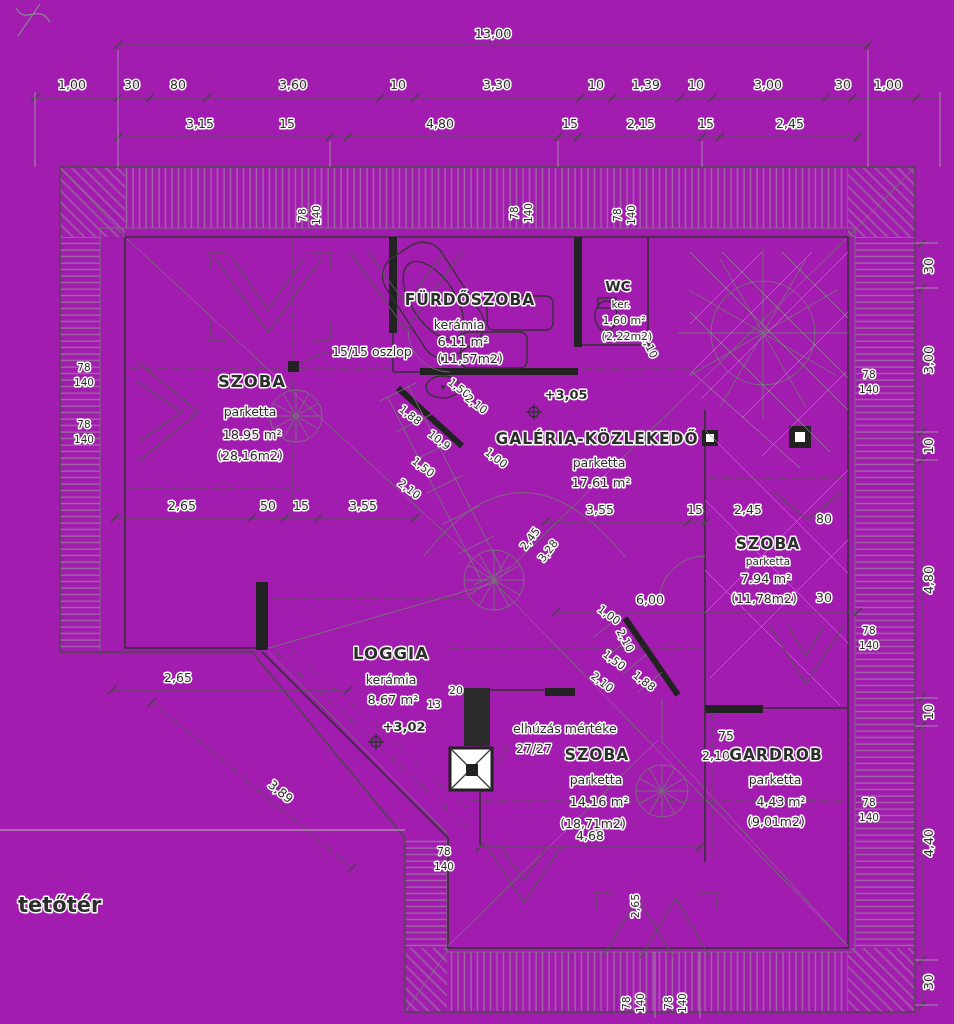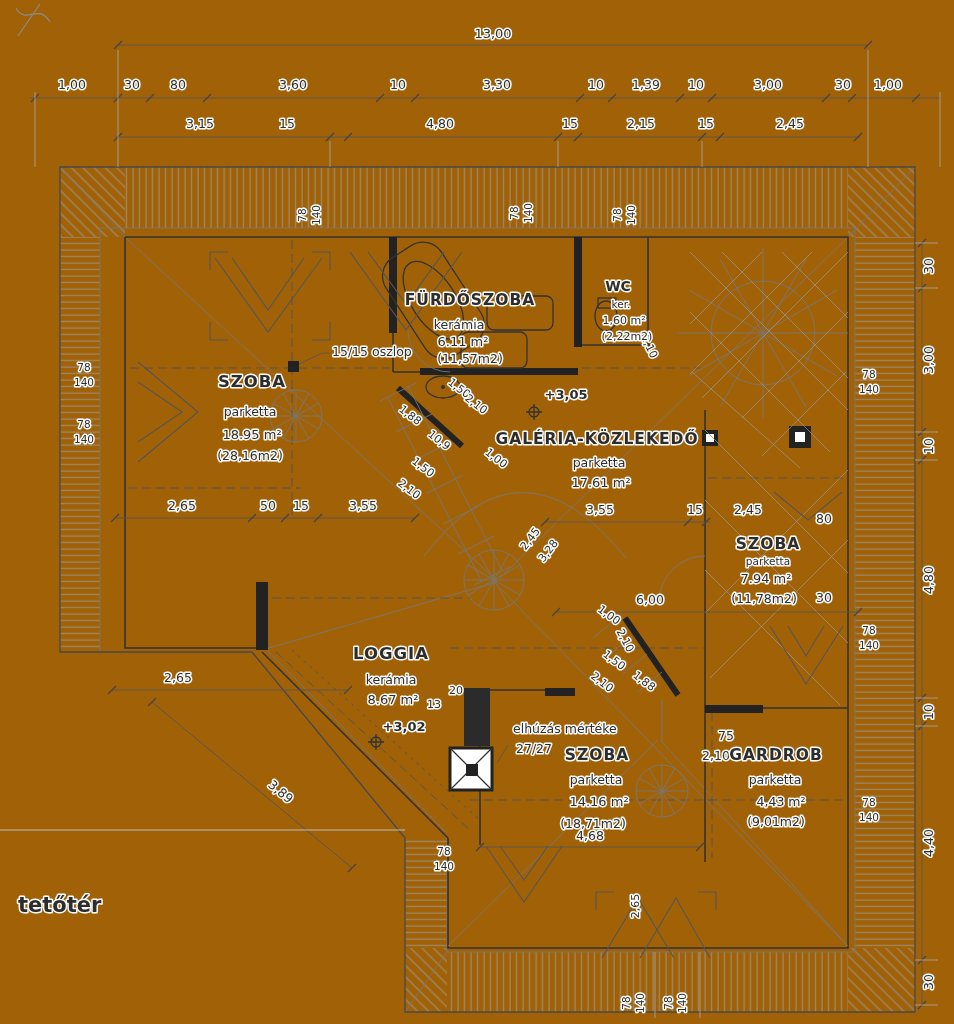--- a/index.html
+++ b/index.html
@@ -1,16 +1,16 @@
 <!DOCTYPE html>
 <html><head>
 <meta charset="utf-8">
 <style>
   html,body{margin:0;padding:0;background:#e8e8e6;}
-  .page{position:relative;width:954px;height:1024px;background:#a16207;overflow:hidden;
+  .page{position:relative;width:954px;height:1024px;background:#a21caf;overflow:hidden;
         font-family:"DejaVu Sans",sans-serif;}
   svg{position:absolute;left:0;top:0;}
   text{font-family:"DejaVu Sans",sans-serif;fill:#2d2d2d;text-anchor:middle;
        paint-order:stroke;stroke:#fbfbf9;stroke-width:3px;stroke-linejoin:round;}
   .s10{font-size:10.5px}.s11{font-size:11px}.s12{font-size:12.5px}.s13{font-size:13px}
   .s14{font-size:14px}.s15{font-size:15.5px}.s16{font-size:16.5px}.s21{font-size:21px}
   .b{font-weight:700}.ls{letter-spacing:1px}.st{text-anchor:start}
   .ink{stroke:#4a4a4a;fill:none;stroke-width:1.4px}
   .wall{stroke:#333;fill:none;stroke-width:1.6px}
   .thin{stroke:#777;fill:none;stroke-width:0.9px}

